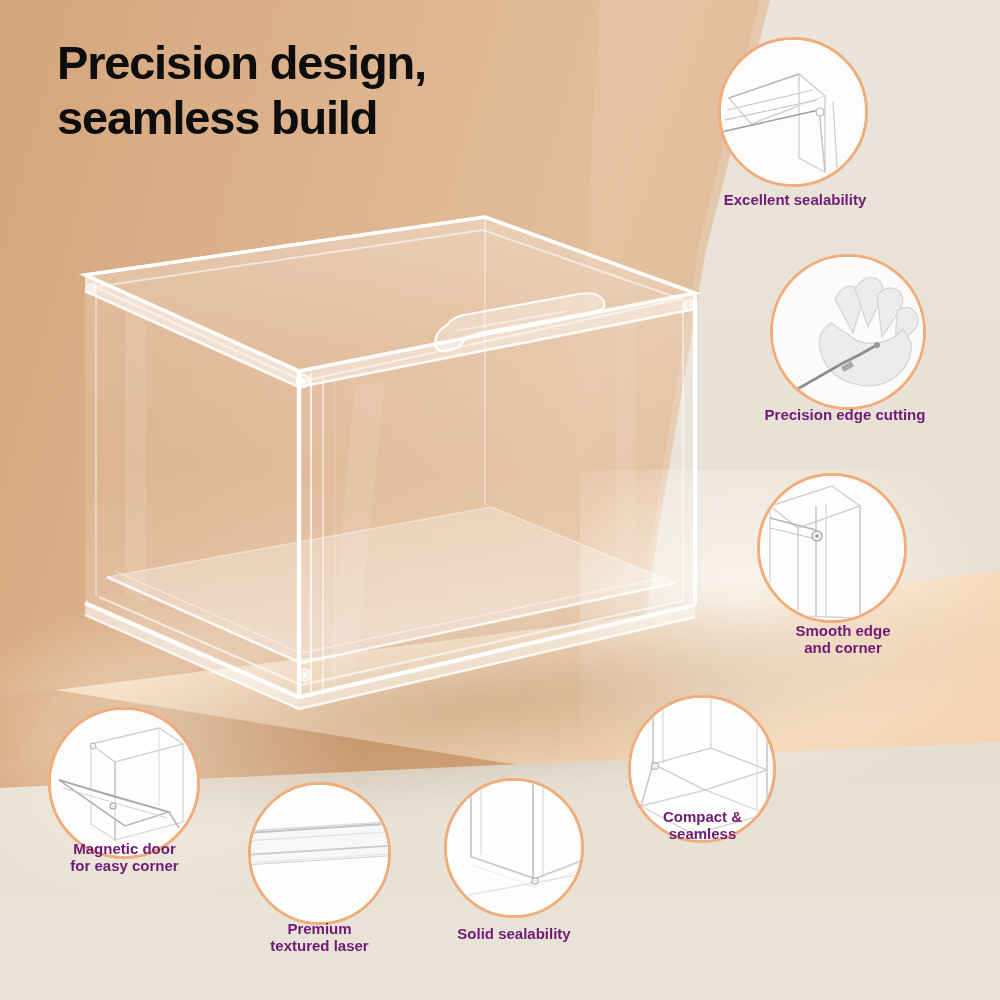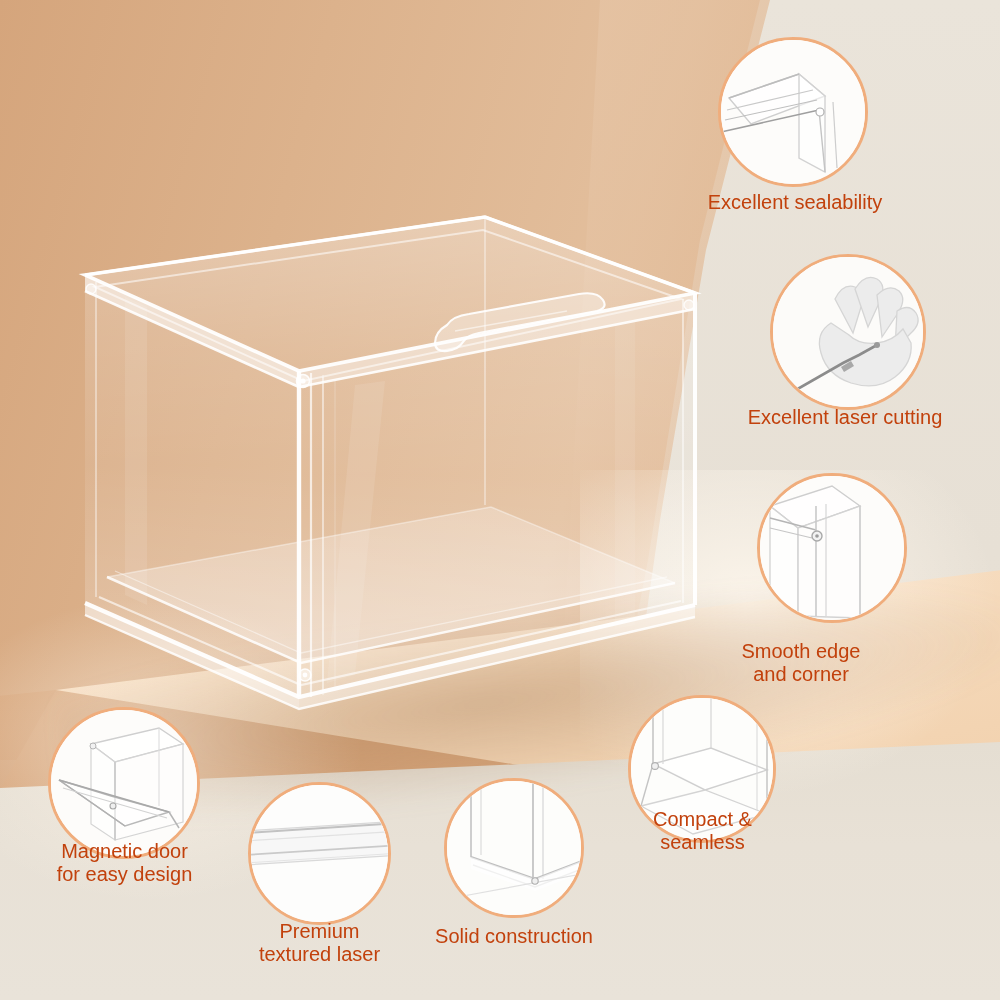--- a/index.html
+++ b/index.html
@@ -75,22 +75,22 @@
   
   .callout{position:absolute;}
   .bubble{
     position:absolute;border-radius:50%;overflow:hidden;
     border:3px solid #f0ad7c;
     background:radial-gradient(circle at 38% 30%, #ffffff 0%, #fdfbf9 58%, #f4efe9 100%);
     box-sizing:border-box;
   }
   .bubble svg{display:block;}
   .clabel{
-    position:absolute;color:#c2410c;font-size:20px;line-height:1.16;
-    text-align:center;white-space:pre-line;
+    position:absolute;color:#701a75;font-size:15px;line-height:1.16;
+    text-align:center;white-space:pre-line;font-weight:bold;
   }
 </style>
 </head>
 <body>
 
 <div id="stage">
 
   <div class="bg-base"></div>
   <div class="bg-cream-right"></div>
   <div class="bg-tan-wall"></div>
@@ -180,20 +180,24 @@
 
       <line x1="268" y1="172" x2="268" y2="488" stroke="#ffffff" stroke-width="1.2" stroke-opacity="0.5"></line>
       <line x1="280" y1="174" x2="280" y2="486" stroke="#ffffff" stroke-width="0.9" stroke-opacity="0.3"></line>
 
       <polygon points="300,180 330,176 300,470 272,478" fill="#ffffff" fill-opacity="0.10"></polygon>
       <polygon points="560,120 580,116 580,420 560,424" fill="#ffffff" fill-opacity="0.08"></polygon>
       <polygon points="70,92 92,102 92,400 70,390" fill="#ffffff" fill-opacity="0.10"></polygon>
     </svg>
   </div>
 
+  <div class="headline">
+    <span>Precision design,</span>
+    <span class="l2">seamless build</span>
+  </div>
 
   <div class="callout">
     <div class="bubble" style="left:718px;top:37px;width:150px;height:150px;">
       <svg width="150" height="150" viewBox="0 0 150 150">
         <rect width="150" height="150" fill="#fdfcfa"></rect>
         <polygon points="8,58 78,34 104,56 30,84" fill="#ffffff" fill-opacity="0.7" stroke="#cfcfcf" stroke-width="1.4"></polygon>
         <polygon points="78,34 104,56 104,132 78,118" fill="#ffffff" fill-opacity="0.55" stroke="#d2d2d2" stroke-width="1.4"></polygon>
         <line x1="8" y1="58" x2="78" y2="34" stroke="#bdbdbd" stroke-width="1.6"></line>
         <line x1="6" y1="70" x2="92" y2="50" stroke="#c9c9c9" stroke-width="1.2"></line>
         <line x1="4" y1="80" x2="96" y2="60" stroke="#bfbfbf" stroke-width="1.1"></line>
@@ -215,40 +219,40 @@
           <path d="M82,32 q10,-16 22,-10 q10,6 3,22 l-12,26 z"></path>
           <path d="M104,38 q12,-12 22,-4 q8,8 -1,22 l-16,24 z"></path>
           <path d="M124,54 q12,-8 19,2 q6,10 -5,20 l-16,16 z"></path>
           <path d="M58,66 q-16,10 -10,30 q6,22 30,30 q26,8 44,-6 q18,-14 16,-34 l-8,-14 q-10,12 -26,14 q-18,2 -28,-8 z"></path>
         </g>
         <path d="M0,146 L70,106 L86,98 L104,88" fill="none" stroke="#8c8c8c" stroke-width="2.6"></path>
         <path d="M68,110 l10,-6 l3,5 l-10,6 z" fill="#a8a8a8"></path>
         <circle cx="104" cy="88" r="3" fill="#9a9a9a"></circle>
       </svg>
     </div>
-    <div class="clabel" style="left:700px;top:406px;width:290px;">Excellent laser cutting</div>
+    <div class="clabel" style="left:700px;top:406px;width:290px;">Precision edge cutting</div>
   </div>
 
   <div class="callout">
     <div class="bubble" style="left:757px;top:473px;width:150px;height:150px;">
       <svg width="150" height="150" viewBox="0 0 150 150">
         <rect width="150" height="150" fill="#fdfcfa"></rect>
         <polygon points="10,30 72,10 100,30 38,52" fill="#ffffff" fill-opacity="0.75" stroke="#cecece" stroke-width="1.4"></polygon>
         <polygon points="10,30 38,52 38,140 10,120" fill="#ffffff" fill-opacity="0.5" stroke="#d3d3d3" stroke-width="1.3"></polygon>
         <polygon points="38,52 100,30 100,142 38,140" fill="#ffffff" fill-opacity="0.45" stroke="#d3d3d3" stroke-width="1.3"></polygon>
         <line x1="10" y1="42" x2="56" y2="54" stroke="#b5b5b5" stroke-width="1.5"></line>
         <line x1="10" y1="52" x2="52" y2="62" stroke="#c6c6c6" stroke-width="1.2"></line>
         <line x1="56" y1="30" x2="56" y2="140" stroke="#c9c9c9" stroke-width="1.6"></line>
         <line x1="66" y1="28" x2="66" y2="140" stroke="#d6d6d6" stroke-width="1.2"></line>
         <circle cx="57" cy="60" r="5" fill="#f2f2f2" stroke="#a9a9a9" stroke-width="1.4"></circle>
         <circle cx="57" cy="60" r="1.8" fill="#9b9b9b"></circle>
         <line x1="100" y1="30" x2="100" y2="142" stroke="#cfcfcf" stroke-width="1.4"></line>
       </svg>
     </div>
-    <div class="clabel" style="left:676px;top:622px;width:250px;margin-top:18px;">Smooth edge
+    <div class="clabel" style="left:718px;top:622px;width:250px;">Smooth edge
 and corner</div>
   </div>
 
   <div class="callout">
     <div class="bubble" style="left:628px;top:695px;width:148px;height:148px;">
       <svg width="148" height="148" viewBox="0 0 148 148">
         <rect width="148" height="148" fill="#fdfdfb"></rect>
         <polygon points="22,66 80,50 136,72 74,92" fill="#ffffff" fill-opacity="0.8" stroke="#d0d0d0" stroke-width="1.4"></polygon>
         <polygon points="10,108 74,92 136,116 62,136" fill="#ffffff" fill-opacity="0.6" stroke="#d4d4d4" stroke-width="1.3"></polygon>
         <line x1="22" y1="0" x2="22" y2="66" stroke="#c6c6c6" stroke-width="1.6"></line>
@@ -273,21 +277,21 @@
         <line x1="34" y1="0" x2="34" y2="74" stroke="#dcdcdc" stroke-width="1.2"></line>
         <line x1="86" y1="0" x2="86" y2="96" stroke="#c4c4c4" stroke-width="1.8"></line>
         <line x1="96" y1="0" x2="96" y2="98" stroke="#d9d9d9" stroke-width="1.3"></line>
         <polyline points="24,76 88,98 140,78" fill="none" stroke="#bfbfbf" stroke-width="2.2"></polyline>
         <polyline points="26,84 88,106 140,86" fill="none" stroke="#d5d5d5" stroke-width="1.4"></polyline>
         <polygon points="24,76 88,98 140,78 140,90 88,110 24,88" fill="#ffffff" fill-opacity="0.65"></polygon>
         <line x1="0" y1="118" x2="140" y2="92" stroke="#e0e0e0" stroke-width="1.2"></line>
         <circle cx="88" cy="100" r="3.2" fill="#efefef" stroke="#adadad" stroke-width="1.1"></circle>
       </svg>
     </div>
-    <div class="clabel" style="left:394px;top:925px;width:240px;">Solid construction</div>
+    <div class="clabel" style="left:394px;top:925px;width:240px;">Solid sealability</div>
   </div>
 
   <div class="callout">
     <div class="bubble" style="left:248px;top:782px;width:143px;height:143px;">
       <svg width="143" height="143" viewBox="0 0 143 143">
         <rect width="143" height="143" fill="#fdfdfc"></rect>
         <polygon points="-6,46 150,36 150,70 -6,80" fill="#f7f7f7" stroke="#d9d9d9" stroke-width="1.2"></polygon>
         <line x1="-6" y1="48" x2="150" y2="38" stroke="#c2c2c2" stroke-width="2"></line>
         <line x1="-6" y1="56" x2="150" y2="46" stroke="#e2e2e2" stroke-width="1.1"></line>
         <line x1="-6" y1="70" x2="150" y2="60" stroke="#cacaca" stroke-width="1.8"></line>
@@ -312,16 +316,16 @@
         <polygon points="8,70 60,86 118,102 74,116" fill="#ffffff" fill-opacity="0.55" stroke="#b9b9b9" stroke-width="1.5"></polygon>
         <line x1="8" y1="70" x2="74" y2="116" stroke="#b2b2b2" stroke-width="1.5"></line>
         <line x1="8" y1="70" x2="118" y2="102" stroke="#a9a9a9" stroke-width="1.8"></line>
         <line x1="12" y1="78" x2="116" y2="108" stroke="#d2d2d2" stroke-width="1.1"></line>
         <line x1="118" y1="102" x2="128" y2="118" stroke="#b5b5b5" stroke-width="1.5"></line>
         <circle cx="62" cy="96" r="3" fill="#efefef" stroke="#a8a8a8" stroke-width="1.1"></circle>
         <circle cx="42" cy="36" r="3" fill="#f1f1f1" stroke="#b4b4b4" stroke-width="1"></circle>
       </svg>
     </div>
     <div class="clabel" style="left:22px;top:840px;width:205px;">Magnetic door
-for easy design</div>
+for easy corner</div>
   </div>
 
 </div>
 
 </body></html>

